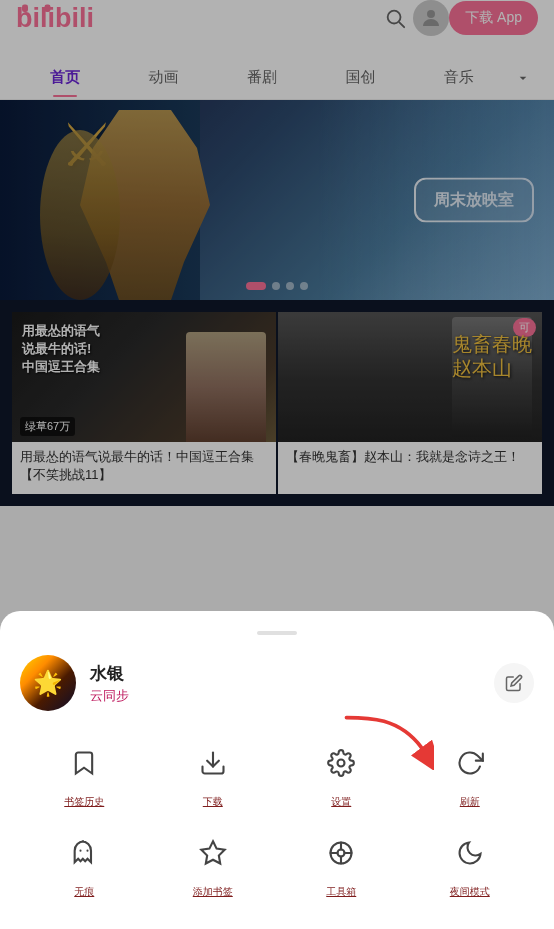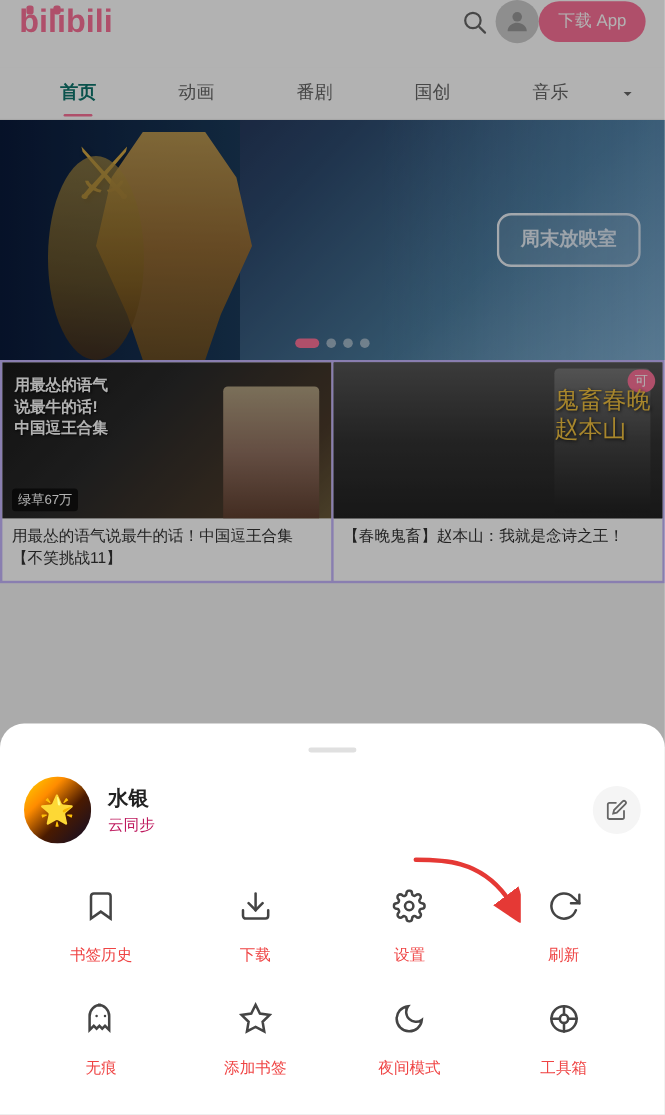--- a/index.html
+++ b/index.html
@@ -64,21 +64,21 @@
     .nav-tab {
       flex: 1;
       text-align: center;
       font-size: 15px;
       color: #666;
       cursor: pointer;
       padding: 10px 0;
       position: relative;
     }
     .nav-tab.active {
-      color: #0f766e;
+      color: #6d28d9;
       font-weight: 600;
     }
     .nav-tab.active::after {
       content: '';
       position: absolute;
       bottom: 0;
       left: 50%;
       transform: translateX(-50%);
       width: 24px;
       height: 2px;
@@ -142,22 +142,22 @@
       border-radius: 50%;
       background: rgba(255,255,255,0.5);
     }
     .dot.active { background: #fb7299; width: 20px; border-radius: 4px; }
 
     
     .video-grid {
       display: grid;
       grid-template-columns: 1fr 1fr;
       gap: 2px;
-      background: #c4b5fd;
-      padding: 2px;
+      background: #0f172a;
+      padding: 12px;
     }
     .video-card {
       background: #fff;
       cursor: pointer;
     }
     .video-thumb {
       width: 100%;
       height: 130px;
       position: relative;
       overflow: hidden;
@@ -328,22 +328,23 @@
     .menu-icon {
       width: 48px;
       height: 48px;
       display: flex;
       align-items: center;
       justify-content: center;
       font-size: 26px;
       color: #444;
     }
     .menu-label {
-      font-size: 13px;
-      color: #ef4444;
+      font-size: 10px;
+      color: #7f1d1d;
+      text-decoration: underline;
     }
 
     
     .arrow-container {
       position: absolute;
       right: 120px;
       bottom: 155px;
       z-index: 30;
       pointer-events: none;
     }
@@ -527,38 +528,38 @@
         <svg width="28" height="28" viewBox="0 0 24 24" fill="none" stroke="#444" stroke-width="1.8" stroke-linecap="round">
           <polygon points="12 2 15.09 8.26 22 9.27 17 14.14 18.18 21.02 12 17.77 5.82 21.02 7 14.14 2 9.27 8.91 8.26 12 2"></polygon>
         </svg>
       </div>
       <span class="menu-label">添加书签</span>
     </div>
 
     <div class="menu-item">
       <div class="menu-icon">
         <svg width="28" height="28" viewBox="0 0 24 24" fill="none" stroke="#444" stroke-width="1.8" stroke-linecap="round">
-          <path d="M21 12.79A9 9 0 1111.21 3 7 7 0 0021 12.79z"></path>
-        </svg>
-      </div>
-      <span class="menu-label">夜间模式</span>
-    </div>
-
-    <div class="menu-item">
-      <div class="menu-icon">
-        <svg width="28" height="28" viewBox="0 0 24 24" fill="none" stroke="#444" stroke-width="1.8" stroke-linecap="round">
           <circle cx="12" cy="12" r="9"></circle>
           <circle cx="12" cy="12" r="3"></circle>
           <line x1="12" y1="3" x2="12" y2="9"></line>
           <line x1="12" y1="15" x2="12" y2="21"></line>
           <line x1="3" y1="12" x2="9" y2="12"></line>
           <line x1="15" y1="12" x2="21" y2="12"></line>
         </svg>
       </div>
       <span class="menu-label">工具箱</span>
+    </div>
+
+    <div class="menu-item">
+      <div class="menu-icon">
+        <svg width="28" height="28" viewBox="0 0 24 24" fill="none" stroke="#444" stroke-width="1.8" stroke-linecap="round">
+          <path d="M21 12.79A9 9 0 1111.21 3 7 7 0 0021 12.79z"></path>
+        </svg>
+      </div>
+      <span class="menu-label">夜间模式</span>
     </div>
   </div>
 </div>
 
 <div class="arrow-container">
   <svg class="red-arrow" viewBox="0 0 120 80" xmlns="http://www.w3.org/2000/svg">
     <defs>
       <marker id="arrowhead" markerWidth="10" markerHeight="7" refX="0" refY="3.5" orient="auto">
         <polygon points="0 0, 10 3.5, 0 7" fill="#e53935"></polygon>
       </marker>

